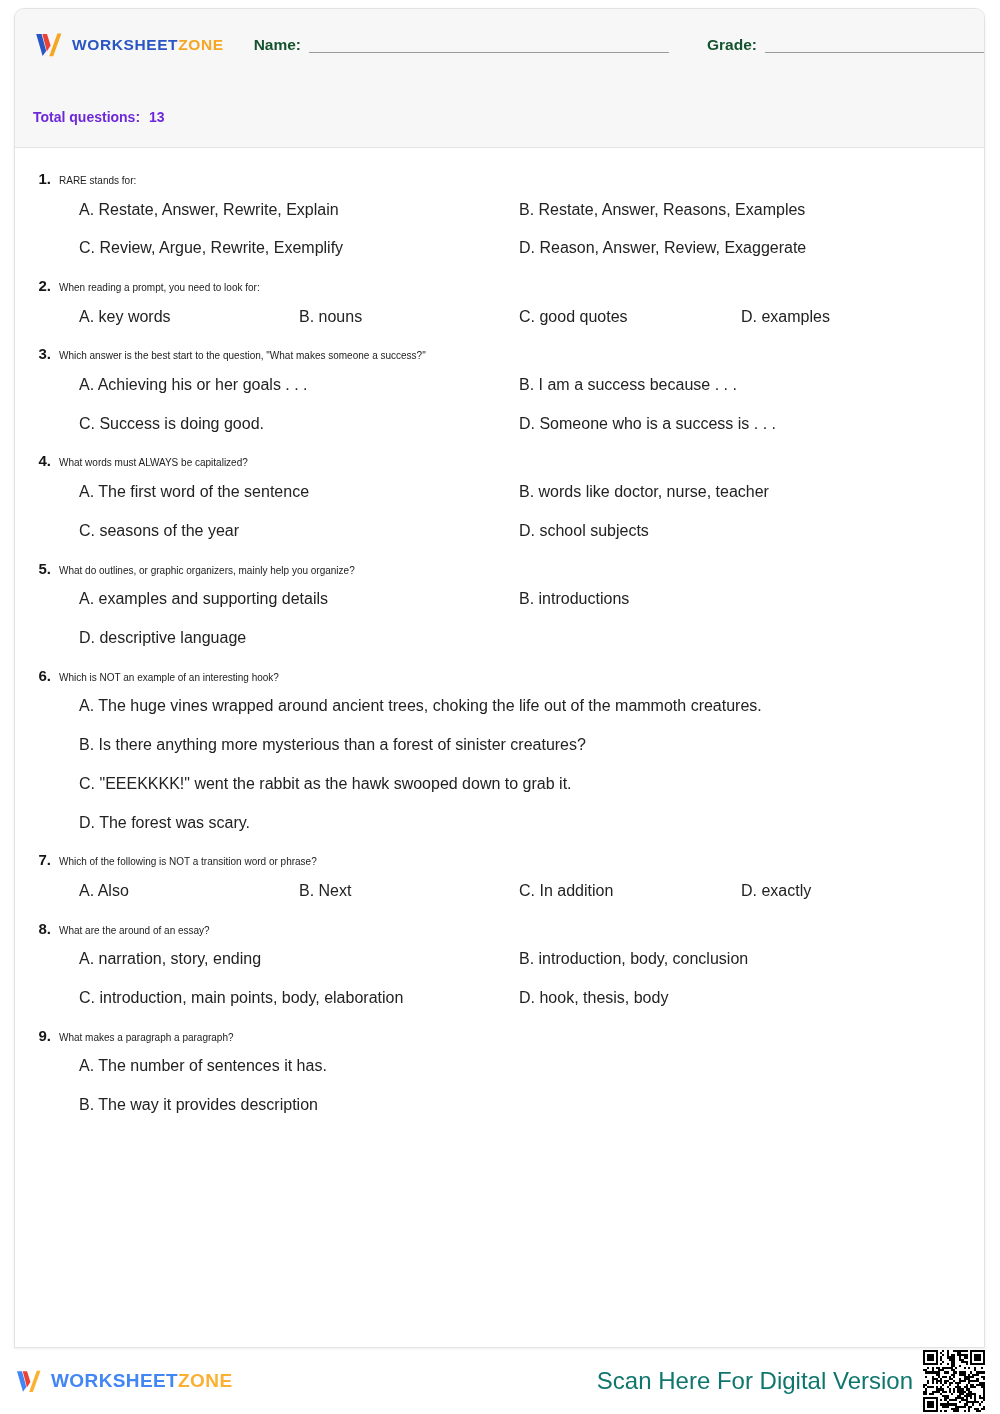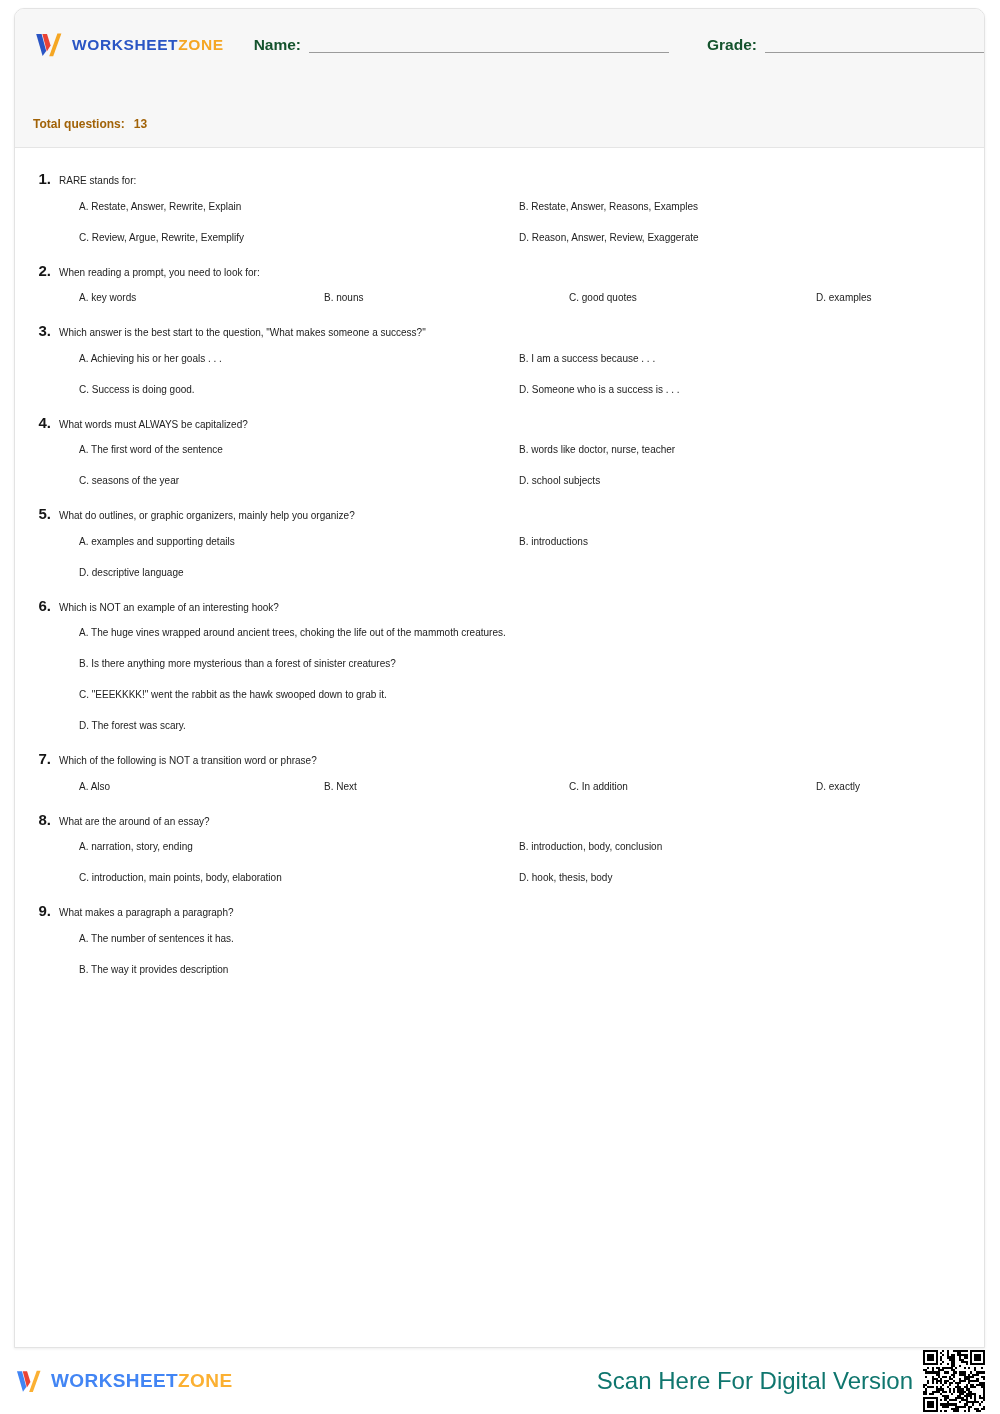--- a/index.html
+++ b/index.html
@@ -55,55 +55,55 @@
   .field-line {
     border-bottom: 1px solid #9b9b9b;
     height: 13px; margin-left: 8px;
   }
   .field-name .field-line { width: 360px; }
   .field-grade { margin-left: 38px; }
   .field-grade .field-line { width: 276px; }
 
   .total-q {
     position: absolute;
-    left: 18px; top: 108px;
-    font-size: 12px; font-weight: 700; color: #a16207;
+    left: 18px; top: 100px;
+    font-size: 14px; font-weight: 700; color: #6d28d9;
   }
   .total-q .tq-num { margin-left: 9px; }
 
   
   .sheet-body { padding: 22px 18px 10px 18px; }
 
   .q-block { margin-bottom: 18px; }
   .q-head { display: flex; align-items: baseline; }
   .q-num {
     width: 26px; flex: 0 0 26px;
     font-size: 15px; font-weight: 700; color: #161616;
     text-align: right; padding-right: 8px;
   }
   .q-text {
     font-size: 10px; color: #222222; line-height: 1.35;
   }
 
   .opts { margin-top: 12px; padding-left: 46px; }
   .opt {
-    font-size: 10px; color: #222222; line-height: 1.3;
+    font-size: 16px; color: #222222; line-height: 1.3;
   }
 
   
   .opts.cols2 {
     display: grid;
     grid-template-columns: 440px 1fr;
     row-gap: 18px; column-gap: 0;
   }
   
   .opts.cols4 {
     display: grid;
     grid-template-columns: 220px 220px 222px 1fr;
-    row-gap: 18px; column-gap: 0; gap: 25px;
+    row-gap: 18px; column-gap: 0;
   }
   
   .opts.cols1 > .opt { margin-bottom: 18px; }
   .opts.cols1 > .opt:last-child { margin-bottom: 0; }
 
   
   .footer {
     position: absolute;
     left: 14px; right: 15px; top: 1356px;
     height: 50px;

